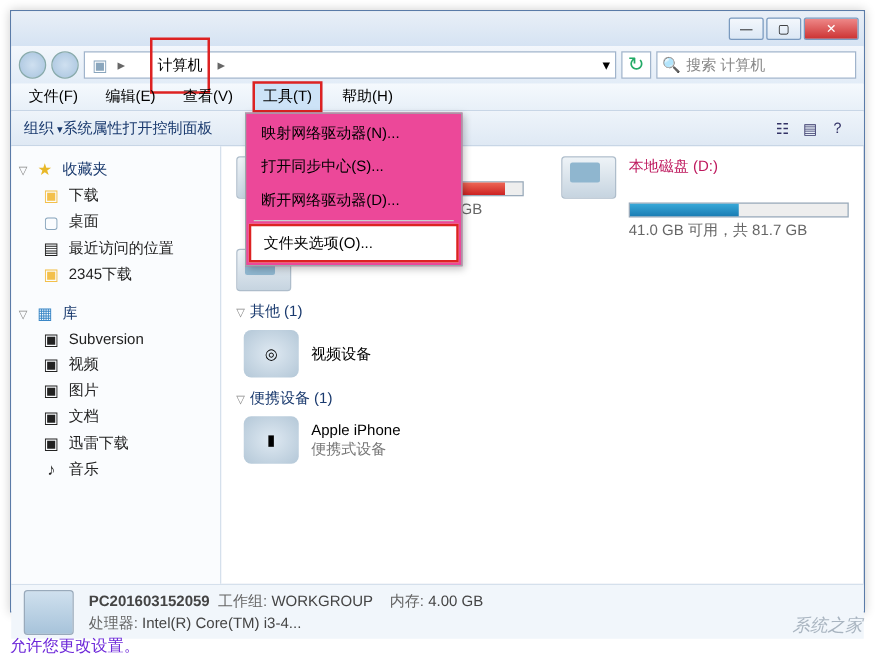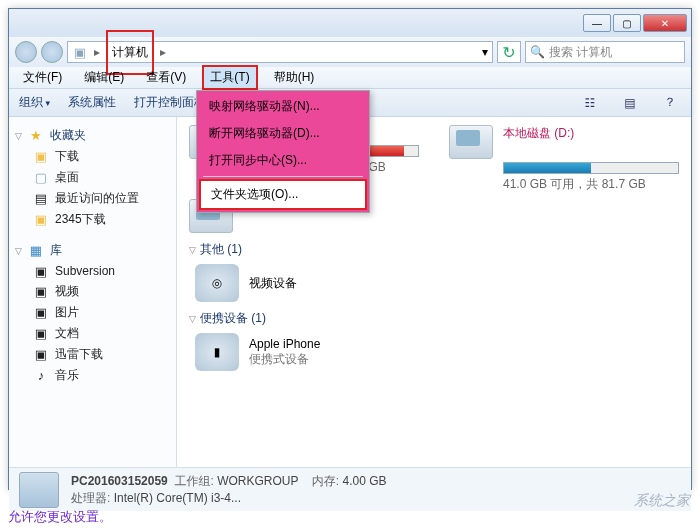--- a/index.html
+++ b/index.html
@@ -6,29 +6,29 @@
 body { background:#fff; width:700px; height:530px; position:relative; overflow:hidden; }
 
 .window { position:absolute; left:8px; top:8px; width:684px; height:482px; border:1px solid #5a7ba8; background:#fff; box-shadow:0 0 8px rgba(0,0,0,.2);}
 .titlebar { height:28px; background:linear-gradient(#e9eff7,#d5e3f3); display:flex; justify-content:flex-end; align-items:center; padding-right:4px; gap:2px;}
 .winbtn { width:28px; height:18px; border:1px solid #7a9abf; border-radius:2px; display:flex; align-items:center; justify-content:center; font-size:10px; background:linear-gradient(#f3f7fc,#dce8f5);}
 .winbtn.close{ background:linear-gradient(#e88,#c33); color:#fff; width:44px;}
 .navbar { height:30px; background:linear-gradient(#f3f7fc,#e2ecf7); display:flex; align-items:center; padding:0 6px; gap:4px;}
 .navbtn{ width:22px; height:22px; border-radius:50%; background:radial-gradient(#cfe0f0,#a7c3de); border:1px solid #8aa;}
 .addrbox{ flex:1; height:22px; border:1px solid #a0b4cc; background:#fff; display:flex; align-items:center; padding:0 4px; gap:6px; font-size:12px;}
 .addrbox .crumb{ padding:0 2px;}
-.addrbox .hl{ border:2px solid #d22; padding:12px 4px;}
+.addrbox .hl{ border:2px solid #d22; padding:12px 4px;margin-left:14px;}
 .addrbox .sep{ color:#666;}
 .refbtn,.searchbox{ height:22px; border:1px solid #a0b4cc; background:#fff;}
 .refbtn{ width:24px; display:flex; align-items:center; justify-content:center; color:#2a6;}
 .searchbox{ width:160px; display:flex; align-items:center; padding:0 4px; gap:4px; color:#888; font-size:12px;}
 .menubar{ height:22px; background:linear-gradient(#f5f9fd,#e8f0f8); display:flex; align-items:center; font-size:12px; padding:0 8px; gap:10px; border-bottom:1px solid #c8d6e6;}
 .menubar span{ padding:2px 6px; cursor:default;}
 .menubar .hlmenu{ border:2px solid #d22; background:#cde3f7;}
-.toolbar{ height:28px; background:linear-gradient(#eef4fa,#dfe9f4); display:flex; align-items:center; font-size:12px; padding:0 10px; gap:18px; color:#1a3a6e; border-bottom:1px solid #c8d6e6;}
+.toolbar{ height:28px; background:linear-gradient(#eef4fa,#dfe9f4); display:flex; align-items:center; font-size:12px; padding:0 10px; color:#1a3a6e; border-bottom:1px solid #c8d6e6;}
 .toolbar .drop::after{content:" ▾"; font-size:9px;}
 .toolbar .spacer{flex:1;}
 .toolbar .iconbtn{ width:22px; height:20px; border:1px solid transparent; display:flex; align-items:center; justify-content:center; color:#336;}
 .body{ display:flex; height:350px;}
 .sidebar{ width:168px; border-right:1px solid #d5e0ec; padding:8px 6px; font-size:12px; overflow:hidden; background:#fafcfe;}
 .sgroup{ margin-bottom:10px;}
 .sgroup .head{ display:flex; align-items:center; gap:6px; color:#1a3a6e; padding:2px 0;}
 .sgroup .head::before{content:"▷"; font-size:9px; color:#888;}
 .sgroup.open .head::before{content:"▽";}
 .sgroup .item{ display:flex; align-items:center; gap:6px; padding:2px 0 2px 18px; color:#222;}
@@ -216,20 +216,20 @@
     <div class="col">
       <div><b>PC201603152059</b>&nbsp;&nbsp;<span class="lbl">工作组:</span> <span>WORKGROUP</span>&nbsp;&nbsp;&nbsp;&nbsp;<span class="lbl">内存:</span> <span>4.00 GB</span></div>
       <div><span class="lbl">处理器:</span> <span>Intel(R) Core(TM) i3-4...</span></div>
     </div>
   </div>
 
 </div>
 
 <div class="dropdown">
   <div class="mi">映射网络驱动器(N)...</div>
+  <div class="mi">打开同步中心(S)...</div>
   <div class="mi">断开网络驱动器(D)...</div>
-  <div class="mi">打开同步中心(S)...</div>
   <div class="sep"></div>
   <div class="mi hl">文件夹选项(O)...</div>
 </div>
 
 <div class="footer-note">允许您更改设置。</div>
 <div class="watermark">系统之家</div>
 
 </body></html>

